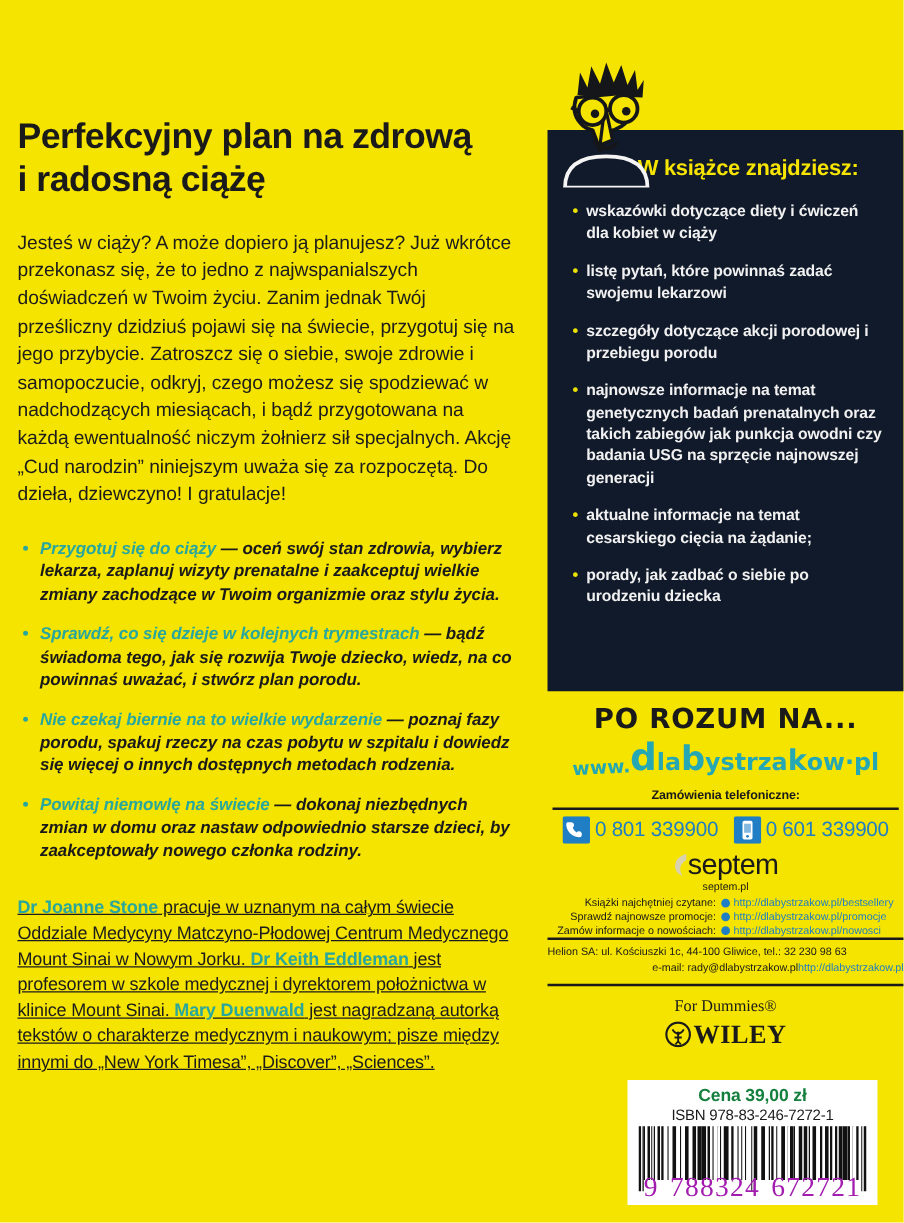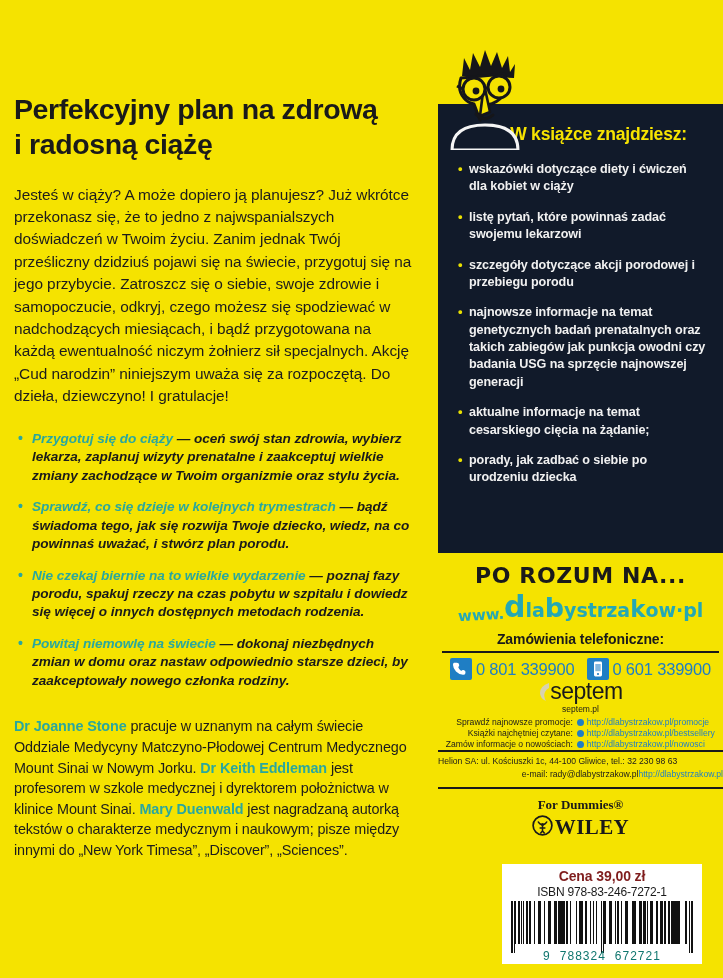--- a/index.html
+++ b/index.html
@@ -70,20 +70,21 @@
   .feature-item .lead {
     color: #2aa79d;
   }
 
   .bio-par {
     font-size: 14.4px;
     line-height: 1.43;
     color: #1c1c1c;
     margin: 12px 0 0 0;
     letter-spacing: -0.12px;
+    text-decoration: underline;
   }
   .bio-par .name {
     color: #2aa79d;
     font-weight: bold;
   }
 
   
   .right-col {
     position: absolute;
     left: 438px;
@@ -172,21 +173,21 @@
   .rozum-url .w  { font-size: 15px; display:inline-block; transform: translateY(3px) rotate(-3deg); }
   .rozum-url .d  { font-size: 30px; }
   .rozum-url .s1 { font-size: 19px; }
   .rozum-url .b  { font-size: 27px; }
   .rozum-url .s2 { font-size: 19px; }
   .rozum-url .k  { font-size: 23px; }
   .rozum-url .s3 { font-size: 19px; }
 
   .order-label {
     margin-top: 7px;
-    font-size: 14px;
+    font-size: 10px;
     font-weight: bold;
     color: #1a1a1a;
     letter-spacing: -0.1px;
   }
   .rule {
     margin: 4px 4px 0 4px;
     height: 2px;
     background: #1a1a1a;
   }
   .phones {
@@ -281,72 +282,72 @@
   
   .imprint {
     position: absolute;
     left: 0;
     top: 797px;
     width: 285px;
     text-align: center;
     font-family: "Liberation Serif", serif;
     color: #1a1a1a;
   }
-  .imprint-l1 { font-size: 13px; font-weight: bold; }
+  .imprint-l1 { font-size: 13px; font-weight: normal; }
   .imprint-l2 { font-size: 12.5px; margin-top: 1px; }
   .wiley {
     margin-top: 2px;
     font-size: 21px;
     font-weight: bold;
     letter-spacing: 0.4px;
     display: flex;
     justify-content: center;
-    align-items: flex-start;
+    align-items: center;
     gap: 2px;
   }
 
   
   .barcode-box {
     position: absolute;
     left: 502px;
     top: 864px;
     width: 200px;
     height: 100px;
     background: #ffffff;
     box-sizing: border-box;
     padding-top: 4px;
     text-align: center;
   }
   .price {
     font-size: 14px;
     font-weight: bold;
-    color: #7f1d1d;
+    color: #15803d;
     letter-spacing: -0.1px;
   }
   .isbn {
     font-size: 12px;
     color: #1a1a1a;
     margin-top: 1px;
     letter-spacing: -0.2px;
   }
   .bars {
     margin: 2px auto 0 auto;
     width: 182px;
     height: 52px;
     display: flex;
     align-items: flex-start;
   }
   .bars span { display: block; height: 100%; }
   .ean-digits {
     position: absolute;
     left: 0; right: 0;
     bottom: 1px;
-    font-size: 12px;
-    font-family: Liberation Sans, sans-serif;
-    color: #0f766e;
+    font-size: 22px;
+    font-family: Liberation Serif, serif;
+    color: #a21caf;
     letter-spacing: 1px;
   }
   .ean-digits .g { margin: 0 9px; }
 </style>
 </head>
 <body>
 
 <div class="page">
 
   <div class="left-col">
@@ -443,26 +444,26 @@
     <div class="septem-wrap">
       <div class="septem-logo"><svg width="14" height="22" viewBox="0 0 14 22" style="vertical-align:-4px;margin-right:-2px">
             <path d="M11 2 q-9 3 -9 10 q0 5 6 8 q-3 -5 -1 -9 q1.5 -3 4 -4 z" fill="#d8d2b0"></path>
           </svg><span>septem</span></div>
       <div class="septem-sub">septem.pl</div>
     </div>
 
     <table class="promo-table">
       <tbody>
           <tr>
+        <td class="promo-label">Książki najchętniej czytane:</td>
+        <td class="promo-link"><span class="globe"></span><span>http://dlabystrzakow.pl/bestsellery</span></td>
+      </tr>
+      <tr>
         <td class="promo-label">Sprawdź najnowsze promocje:</td>
         <td class="promo-link"><span class="globe"></span><span>http://dlabystrzakow.pl/promocje</span></td>
-      </tr>
-      <tr>
-        <td class="promo-label">Książki najchętniej czytane:</td>
-        <td class="promo-link"><span class="globe"></span><span>http://dlabystrzakow.pl/bestsellery</span></td>
       </tr>
       <tr>
         <td class="promo-label">Zamów informacje o nowościach:</td>
         <td class="promo-link"><span class="globe"></span><span>http://dlabystrzakow.pl/nowosci</span></td>
       </tr>
     </tbody>
       </table>
 
     <div class="addr-rule"></div>
     <div class="addr">

